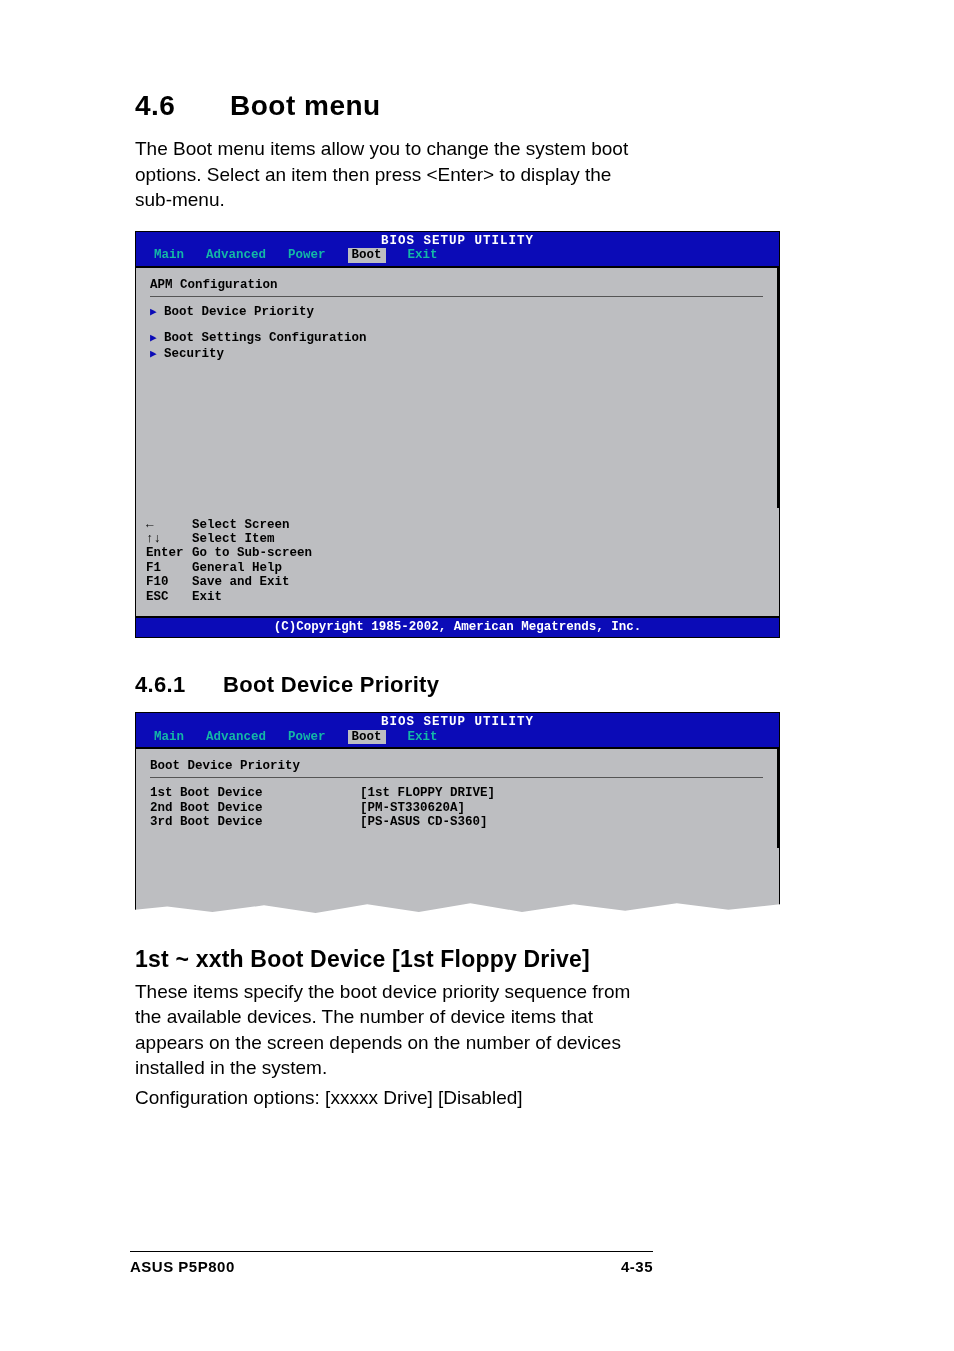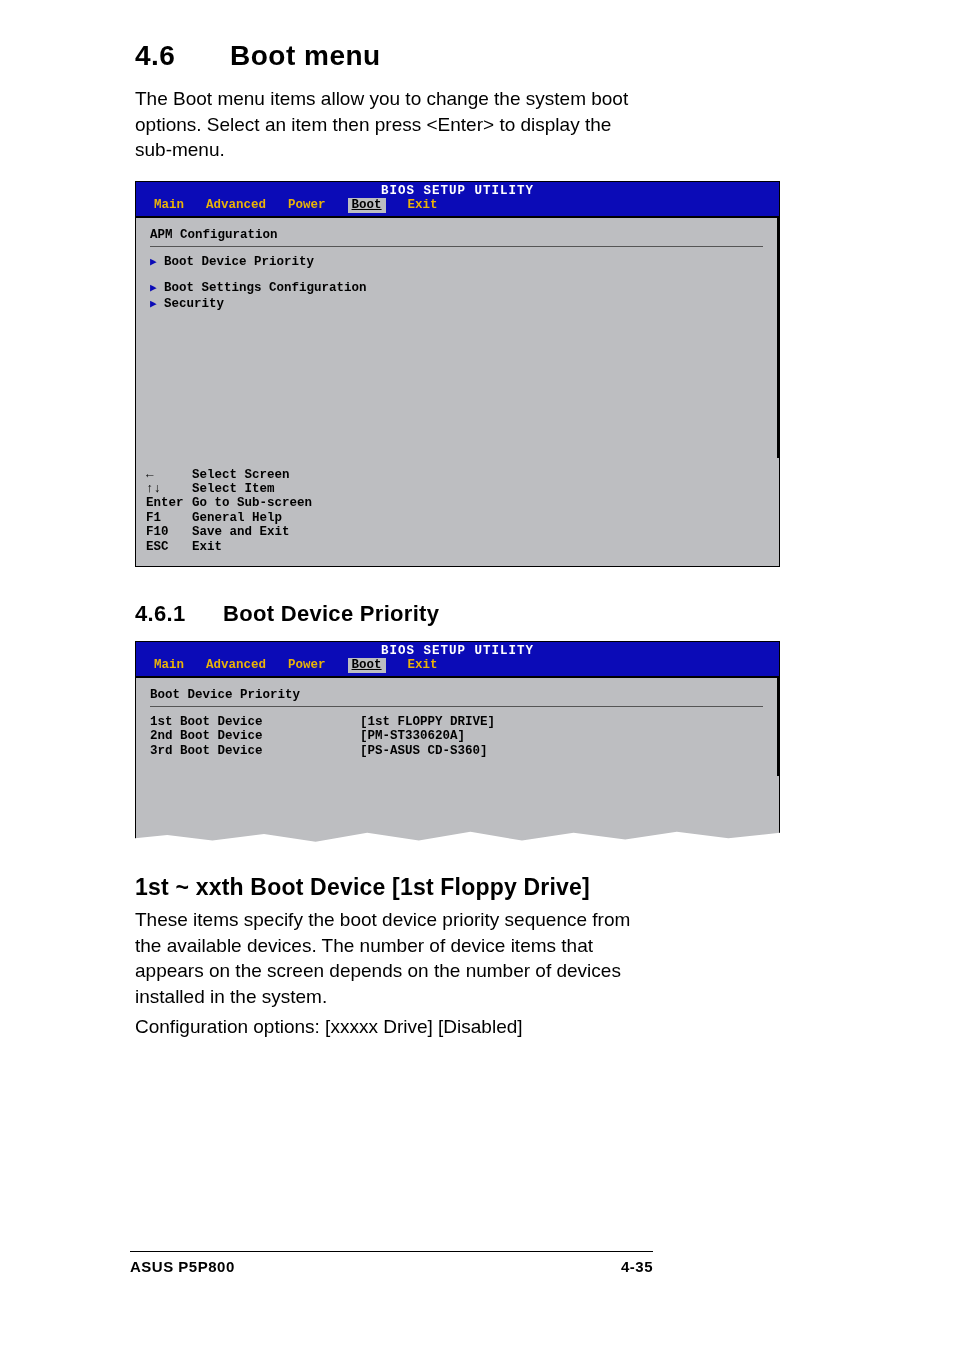--- a/index.html
+++ b/index.html
@@ -1,31 +1,31 @@
 <!DOCTYPE html>
 <html><head>
 <meta charset="utf-8">
 <style>
   * { box-sizing: border-box; margin: 0; padding: 0; }
   html, body { width: 954px; height: 1351px; background: #fff; font-family: Verdana, Geneva, sans-serif; color: #000; }
-  .page { position: relative; width: 764px; height: 1351px; padding: 40px 115px 0 135px; }
+  .page { position: relative; width: 764px; height: 1351px; padding: 90px 115px 0 135px; }
   h1.section-title { font-size: 28px; font-weight: 900; letter-spacing: 0.5px; margin-bottom: 14px; }
   h1.section-title .num { display: inline-block; width: 95px; }
   p.body { font-size: 19px; line-height: 1.35; margin-bottom: 18px; }
   h2.subsection-title { font-size: 22px; font-weight: 900; margin: 34px 0 14px 0; letter-spacing: 0.3px; }
   h2.subsection-title .num { display: inline-block; width: 88px; }
   h3.item-title { font-size: 23px; font-weight: 900; margin: 28px 0 6px 0; letter-spacing: 0.2px; }
 
   
   .bios { width: 645px; background: #bdbec1; border: 1px solid #000; font-family: "Courier New", monospace; font-size: 12.5px; font-weight: bold; line-height: 1.15; color: #000; }
   .bios .header { background: #0b0bb7; color: #fff; text-align: center; font-weight: bold; border-bottom: 2px solid #000; }
   .bios .header .title-row { padding: 2px 0 0 0; letter-spacing: 1px; }
   .bios .header .tabs { display: flex; padding: 0 18px 3px 18px; }
-  .bios .header .tab { display: inline-block; margin-right: 22px; color: #eab308; }
-  .bios .header .tab.active { background: #bdbec1; color: #000; padding: 0 4px; text-decoration: underline; }
+  .bios .header .tab { display: inline-block; margin-right: 22px; color: #14b8a6; }
+  .bios .header .tab.active { background: #bdbec1; color: #000; padding: 0 4px; }
   .bios .body { display: flex; flex-direction: column; }
   .bios .left { flex: 1; border-right: 2px solid #000; padding: 10px 14px 90px 14px; min-height: 240px; position: relative; }
   .bios .left.short { min-height: 70px; padding-bottom: 18px; }
   .bios .right { width: 209px; padding: 10px 10px 12px 10px; display: flex; flex-direction: column; justify-content: flex-end; }
   .bios .right.short { min-height: 70px; }
   .bios .topline { padding-bottom: 4px; margin-bottom: 8px; border-bottom: 1px solid #555; }
   .bios .subline { padding-bottom: 4px; margin-bottom: 8px; border-bottom: 1px solid #555; }
   .bios .item { display: flex; align-items: flex-start; margin: 1px 0; }
   .bios .item .arrow { width: 14px; color: #0b0bb7; font-size: 11px; line-height: 1.3; }
   .bios .item .label { flex: 1; }
@@ -111,20 +111,21 @@
               <span class="key">F10</span>
               <span>Save and Exit</span>
             </div>
           <div class="hk">
               <span class="key">ESC</span>
               <span>Exit</span>
             </div>
         </div>
       </div>
     </div>
+    <div class="footer">(C)Copyright 1985-2002, American Megatrends, Inc.</div>
   </div>
 
   <h2 class="subsection-title">
     <span class="num">4.6.1</span><span>Boot Device Priority</span>
   </h2>
 
   <div class="bios torn">
     <div class="header">
       <div class="title-row">BIOS SETUP UTILITY</div>
       <div class="tabs">

